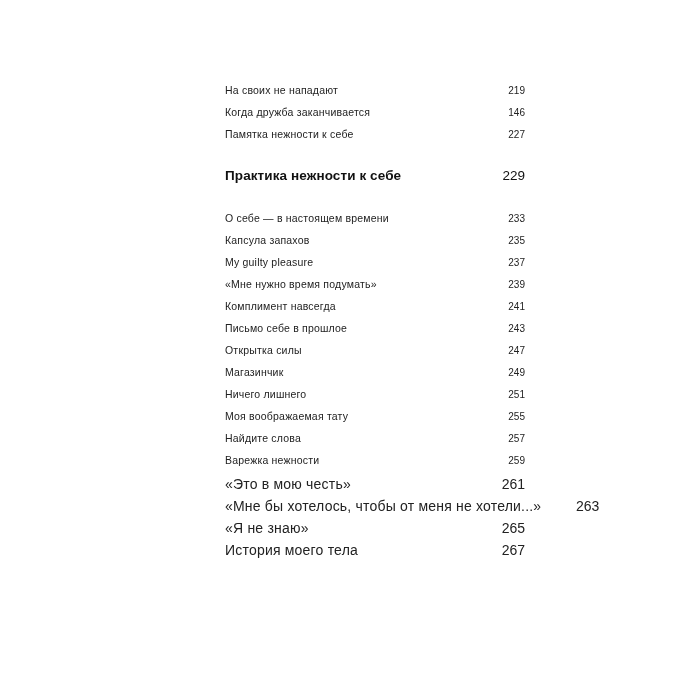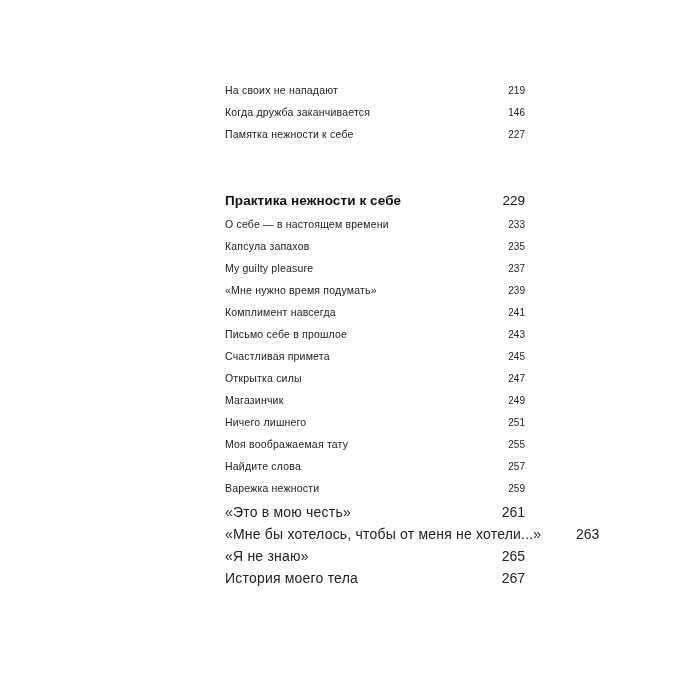--- a/index.html
+++ b/index.html
@@ -40,23 +40,23 @@
     white-space: nowrap;
   }
   .toc-row .entry-page {
     font-size: 10px;
     color: #222222;
     text-align: right;
     min-width: 26px;
   }
   .toc-row.section {
     height: 40px;
-    align-items: flex-end;
+    align-items: flex-start;
     margin-top: 18px;
-    margin-bottom: 10px;
+    margin-bottom: 4px;
   }
   .toc-row.section .entry-title {
     font-size: 13.5px;
     font-weight: bold;
     color: #111111;
     letter-spacing: 0.1px;
   }
   .toc-row.section .entry-page {
     font-size: 13.5px;
     font-weight: normal;
@@ -106,24 +106,20 @@
       </div>
       <div class="toc-row">
         <span class="entry-title">Комплимент навсегда</span>
         <span class="entry-page">241</span>
       </div>
       <div class="toc-row">
         <span class="entry-title">Письмо себе в прошлое</span>
         <span class="entry-page">243</span>
       </div>
       <div class="toc-row">
-        <span class="entry-title">Счастливая примета</span>
-        <span class="entry-page">245</span>
-      </div>
-      <div class="toc-row">
         <span class="entry-title">Открытка силы</span>
         <span class="entry-page">247</span>
       </div>
       <div class="toc-row">
         <span class="entry-title">Магазинчик</span>
         <span class="entry-page">249</span>
       </div>
       <div class="toc-row">
         <span class="entry-title">Ничего лишнего</span>
         <span class="entry-page">251</span>

